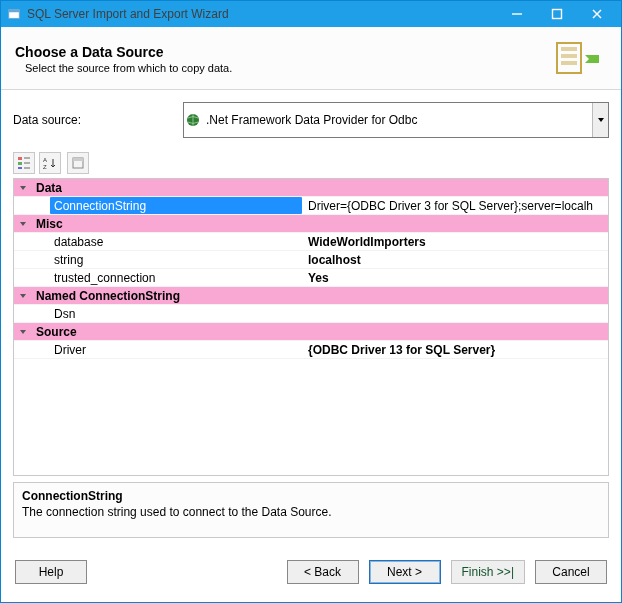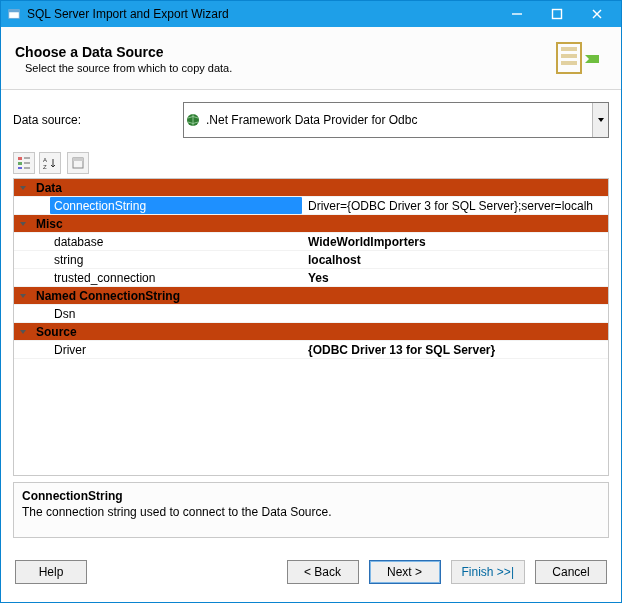--- a/index.html
+++ b/index.html
@@ -1,18 +1,18 @@
 <!DOCTYPE html>
 <html><head>
 <meta charset="utf-8">
 <style>
   * { box-sizing: border-box; }
   html, body { margin:0; padding:0; font-family: "Segoe UI", Tahoma, Arial, sans-serif; font-size:12px; color:#000; }
   .window { width:622px; height:603px; border:1px solid #0a84d0; background:#fff; display:flex; flex-direction:column; position:relative;}
-  .titlebar { height:26px; background:#1e9fe8; color:#000000; display:flex; align-items:center; padding:0 4px 0 6px; }
+  .titlebar { height:26px; background:#1e9fe8; color:#404040; display:flex; align-items:center; padding:0 4px 0 6px; }
   .titlebar .app-icon { width:14px; height:14px; margin-right:6px; display:inline-flex; }
   .titlebar .title { flex:1; font-size:12px; }
   .titlebar .ctrl { width:40px; height:26px; display:flex; align-items:center; justify-content:center; color:#fff; }
   .titlebar .ctrl svg { display:block; }
 
   .header { padding:10px 19px 8px 14px; border-bottom:1px solid #d8d8d8; display:flex; align-items:center; position:relative; background:#fcfcfc;}
   .header-text { flex:1; }
   .header h1 { margin:0; font-size:14px; font-weight:bold; }
   .header .sub { margin:2px 0 0 10px; font-size:11px; color:#000; }
   .header-graphic { width:48px; height:44px; display:flex; align-items:center; justify-content:center; }
@@ -25,39 +25,39 @@
   .ds-select .ds-text { flex:1; padding:0 4px; white-space:nowrap; overflow:hidden; }
   .ds-select .dd { width:16px; text-align:center; border-left:1px solid #bbb; background:#efefef; height:100%; display:flex; align-items:center; justify-content:center;}
 
   .toolbar { display:flex; gap:4px; margin-bottom:4px; }
   .tool { width:22px; height:22px; border:1px solid #c8c8c8; background:#f4f4f4; display:flex; align-items:center; justify-content:center; }
   .tool:last-child { margin-left:2px;}
 
   .grid { border:1px solid #c9c9c9; background:#fff; flex:1; overflow:hidden; display:flex; flex-direction:column;}
   .grid-body { flex:1; overflow:hidden;}
   .grid-row { display:flex; height:18px; line-height:18px; border-bottom:1px solid #f2f2f2; }
-  .grid-row.cat { height:18px; background:#c2410c; }
+  .grid-row.cat { height:18px; background:#f9a8d4; }
   .grid-row.cat .name { font-weight:bold; }
   .grid-row .exp { width:18px; text-align:center; color:#555; display:flex; align-items:center; justify-content:center;}
   .grid-row .name { width:270px; padding-left:4px; overflow:hidden; white-space:nowrap;}
   .grid-row .val  { flex:1; padding-left:6px; overflow:hidden; white-space:nowrap;}
   .grid-row.prop .name { padding-left:22px; }
   .grid-row.sel .name { background:#1e90ff; color:#fff; border-radius:1px; padding-left:4px; margin-left:18px; width:252px;}
   .grid-row.sel .exp { width:18px;}
   .grid-row .val.bold { font-weight:bold; }
 
   .desc-box { border:1px solid #c9c9c9; height:56px; margin-top:6px; padding:6px 8px; background:#fcfcfc; }
   .desc-box .d-title { font-weight:bold; margin-bottom:2px;}
   .desc-box .d-text { font-size:12px; }
 
   .button-row { display:flex; align-items:center; padding:14px 14px 18px 14px; gap:10px; }
   .button-row .spacer { flex:1; }
   .btn { min-width:72px; height:24px; border:1px solid #888; background:#efefef; display:flex; align-items:center; justify-content:center; padding:0 10px; font-size:12px; }
   .btn.default { border:1px solid #2a6fb5; box-shadow:inset 0 0 0 1px #7fb7e6; }
-  .btn.disabled { color:#0369a1; border-color:#c0c0c0; }
+  .btn.disabled { color:#14532d; border-color:#c0c0c0; }
 
   .cursor { position:absolute; top:28px; left:280px; pointer-events:none;}
   .chev { width:10px; height:10px; }
 </style>
 </head>
 <body>
 
 <div class="window">
 
   <div class="titlebar">

